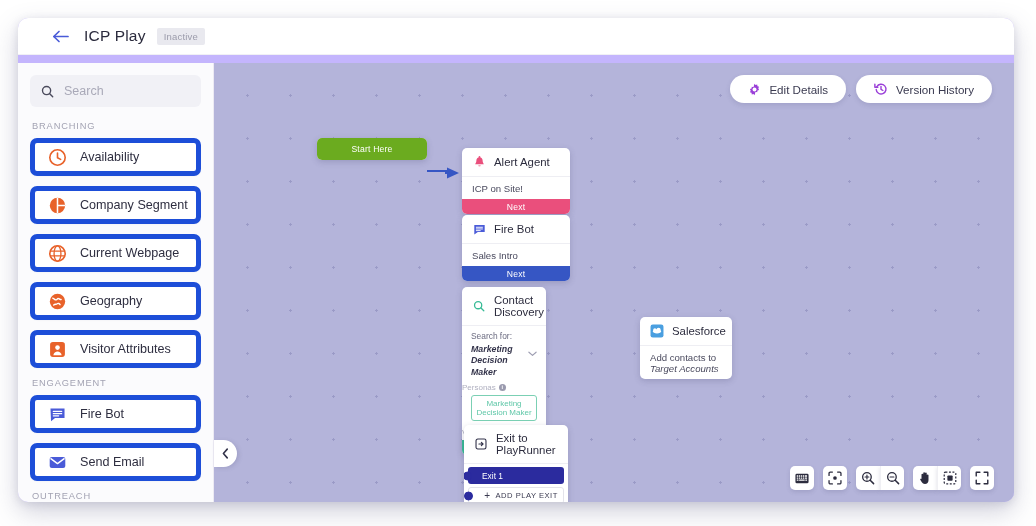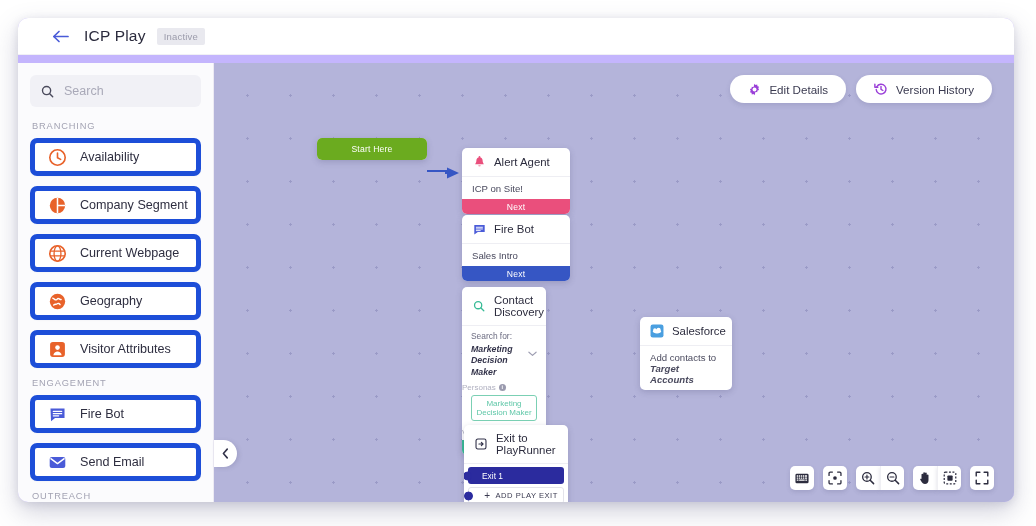--- a/index.html
+++ b/index.html
@@ -179,21 +179,21 @@
     font-size: 11.4px;
     color: #2c2c3e;
   }
   .node-head .nh-icon { width: 14px; height: 14px; margin-right: 8px; display:flex; align-items:center; justify-content:center; flex:0 0 14px;}
   .node-sep { height: 1px; background: #eeeef3; }
   .node-sub {
     padding: 6px 10px 5px 10px;
     font-size: 9.6px;
     color: #4a4a5e;
   }
-  .node-sub .em { font-style: italic; font-weight: bold; display: block; }
+  .node-sub .em { font-style: italic; font-weight: normal; display: block; }
   .node-btn {
     height: 15px;
     display: flex; align-items: center; justify-content: center;
     font-size: 8.6px;
     color: #ffffff;
     cursor: pointer;
     letter-spacing: .2px;
   }
 
   

